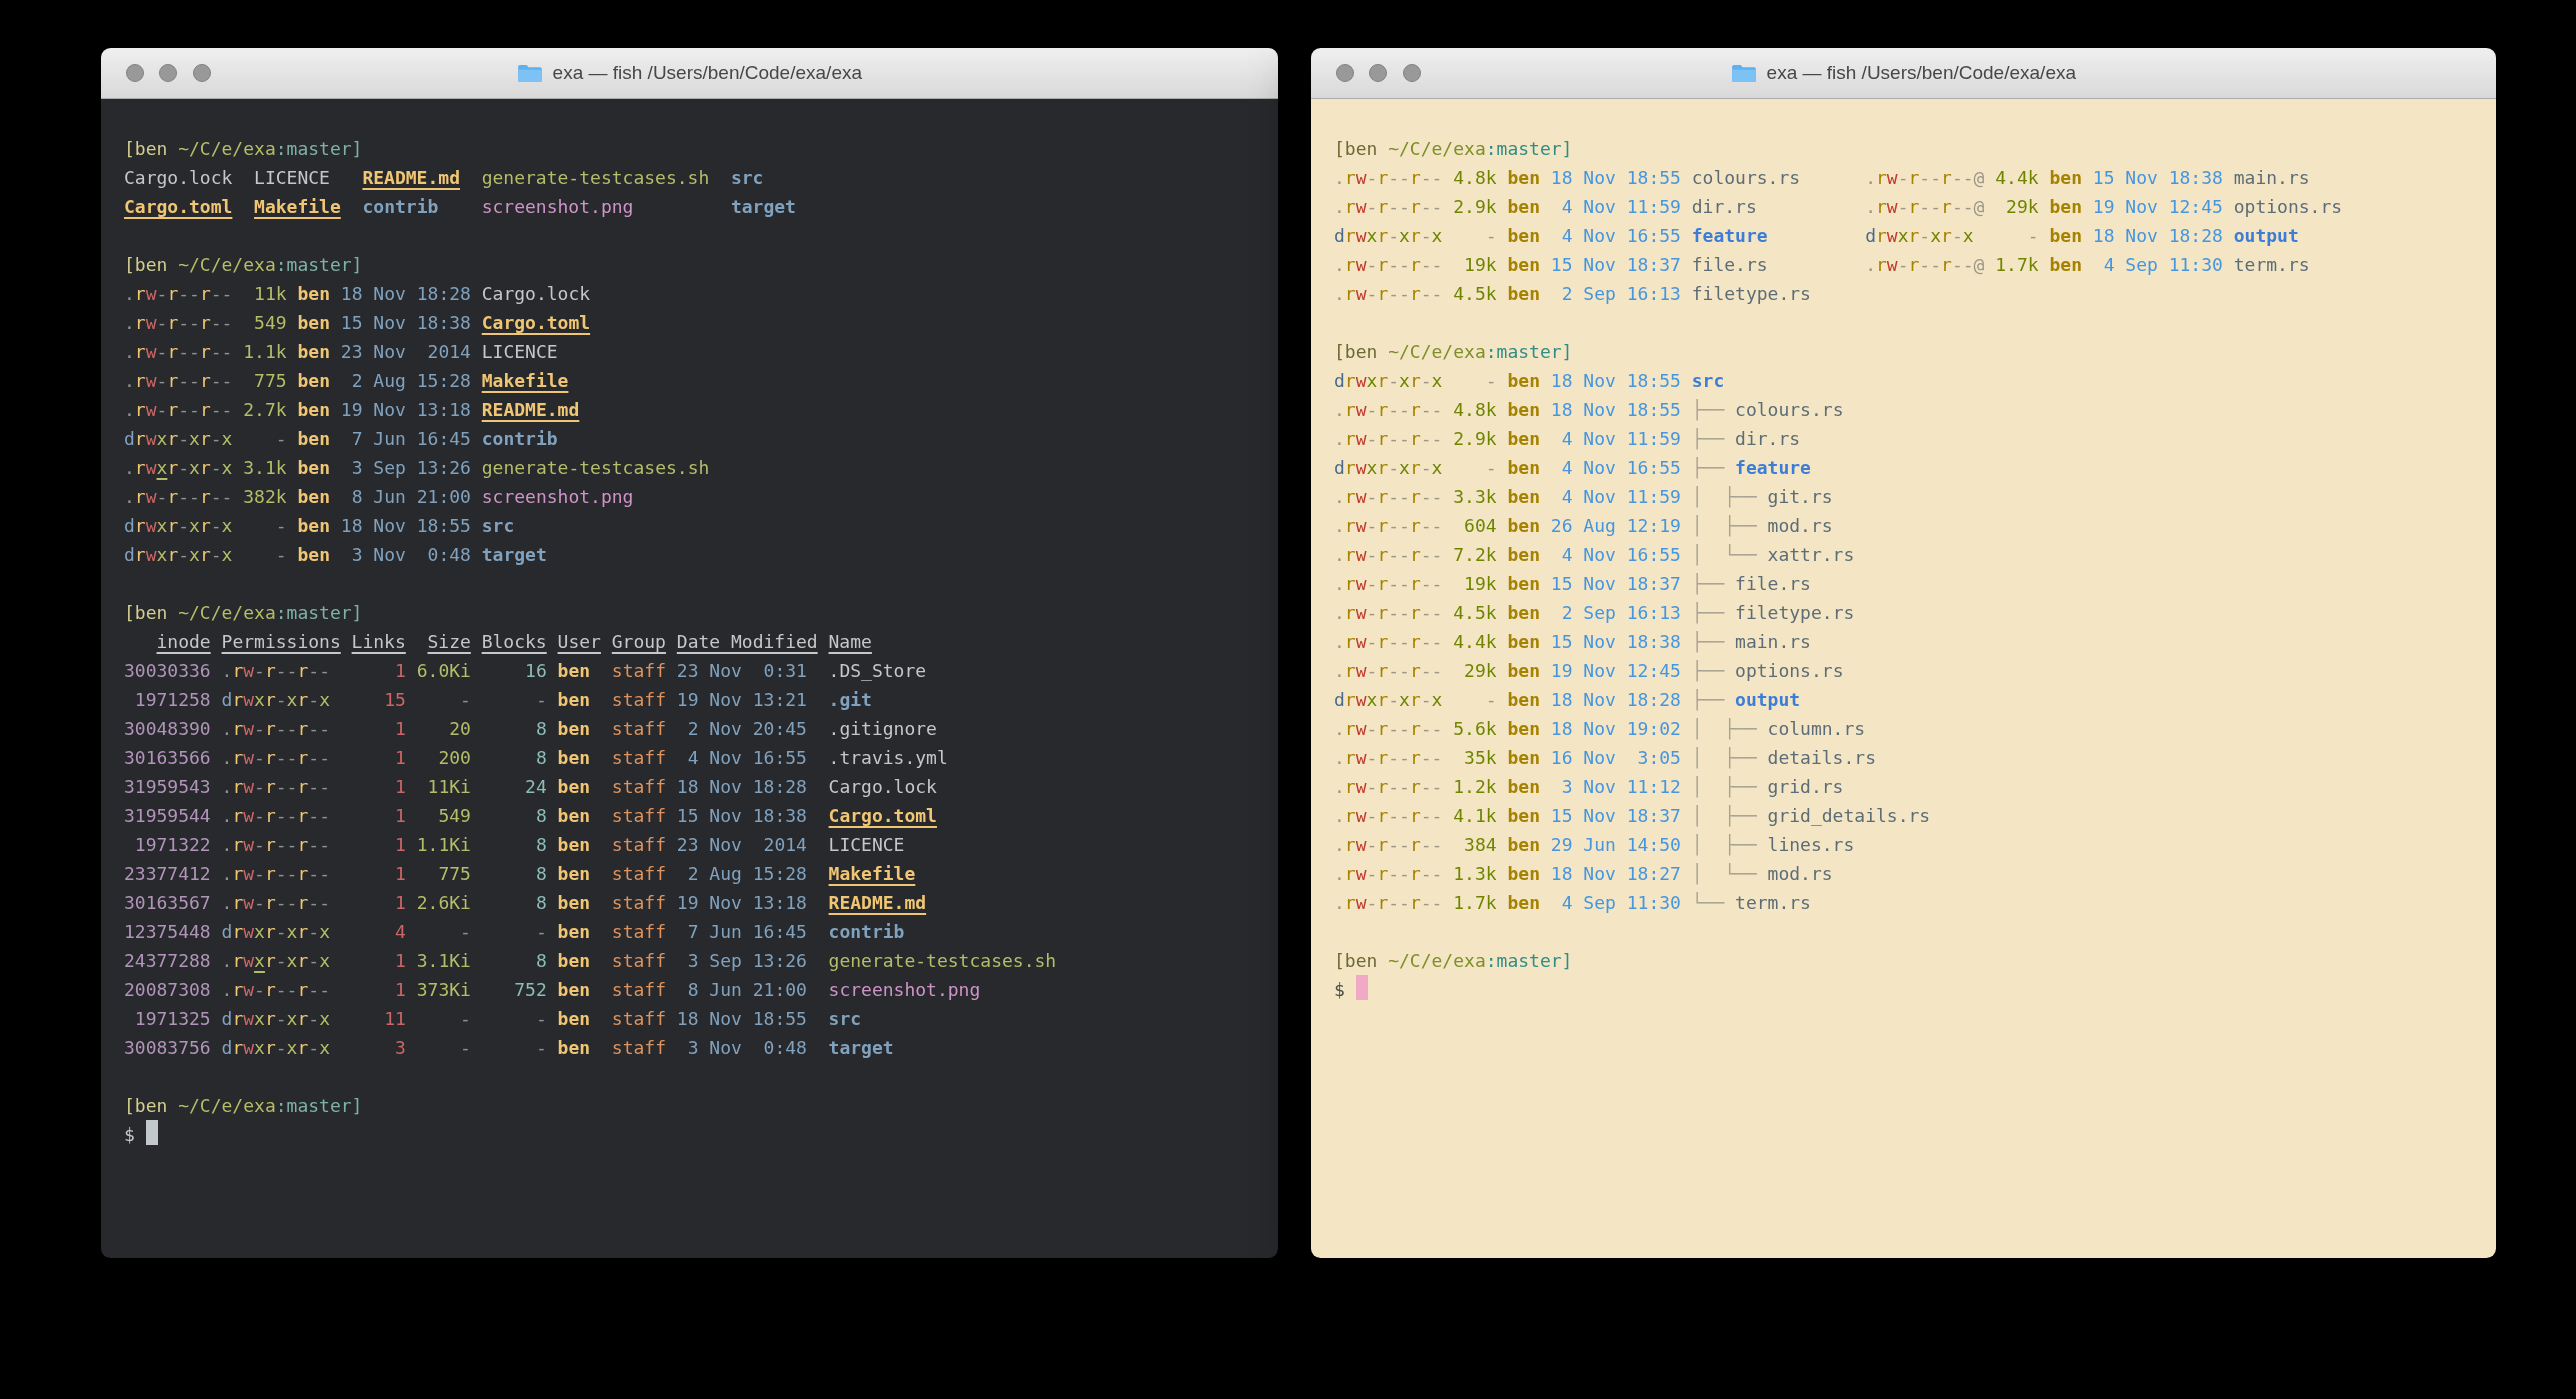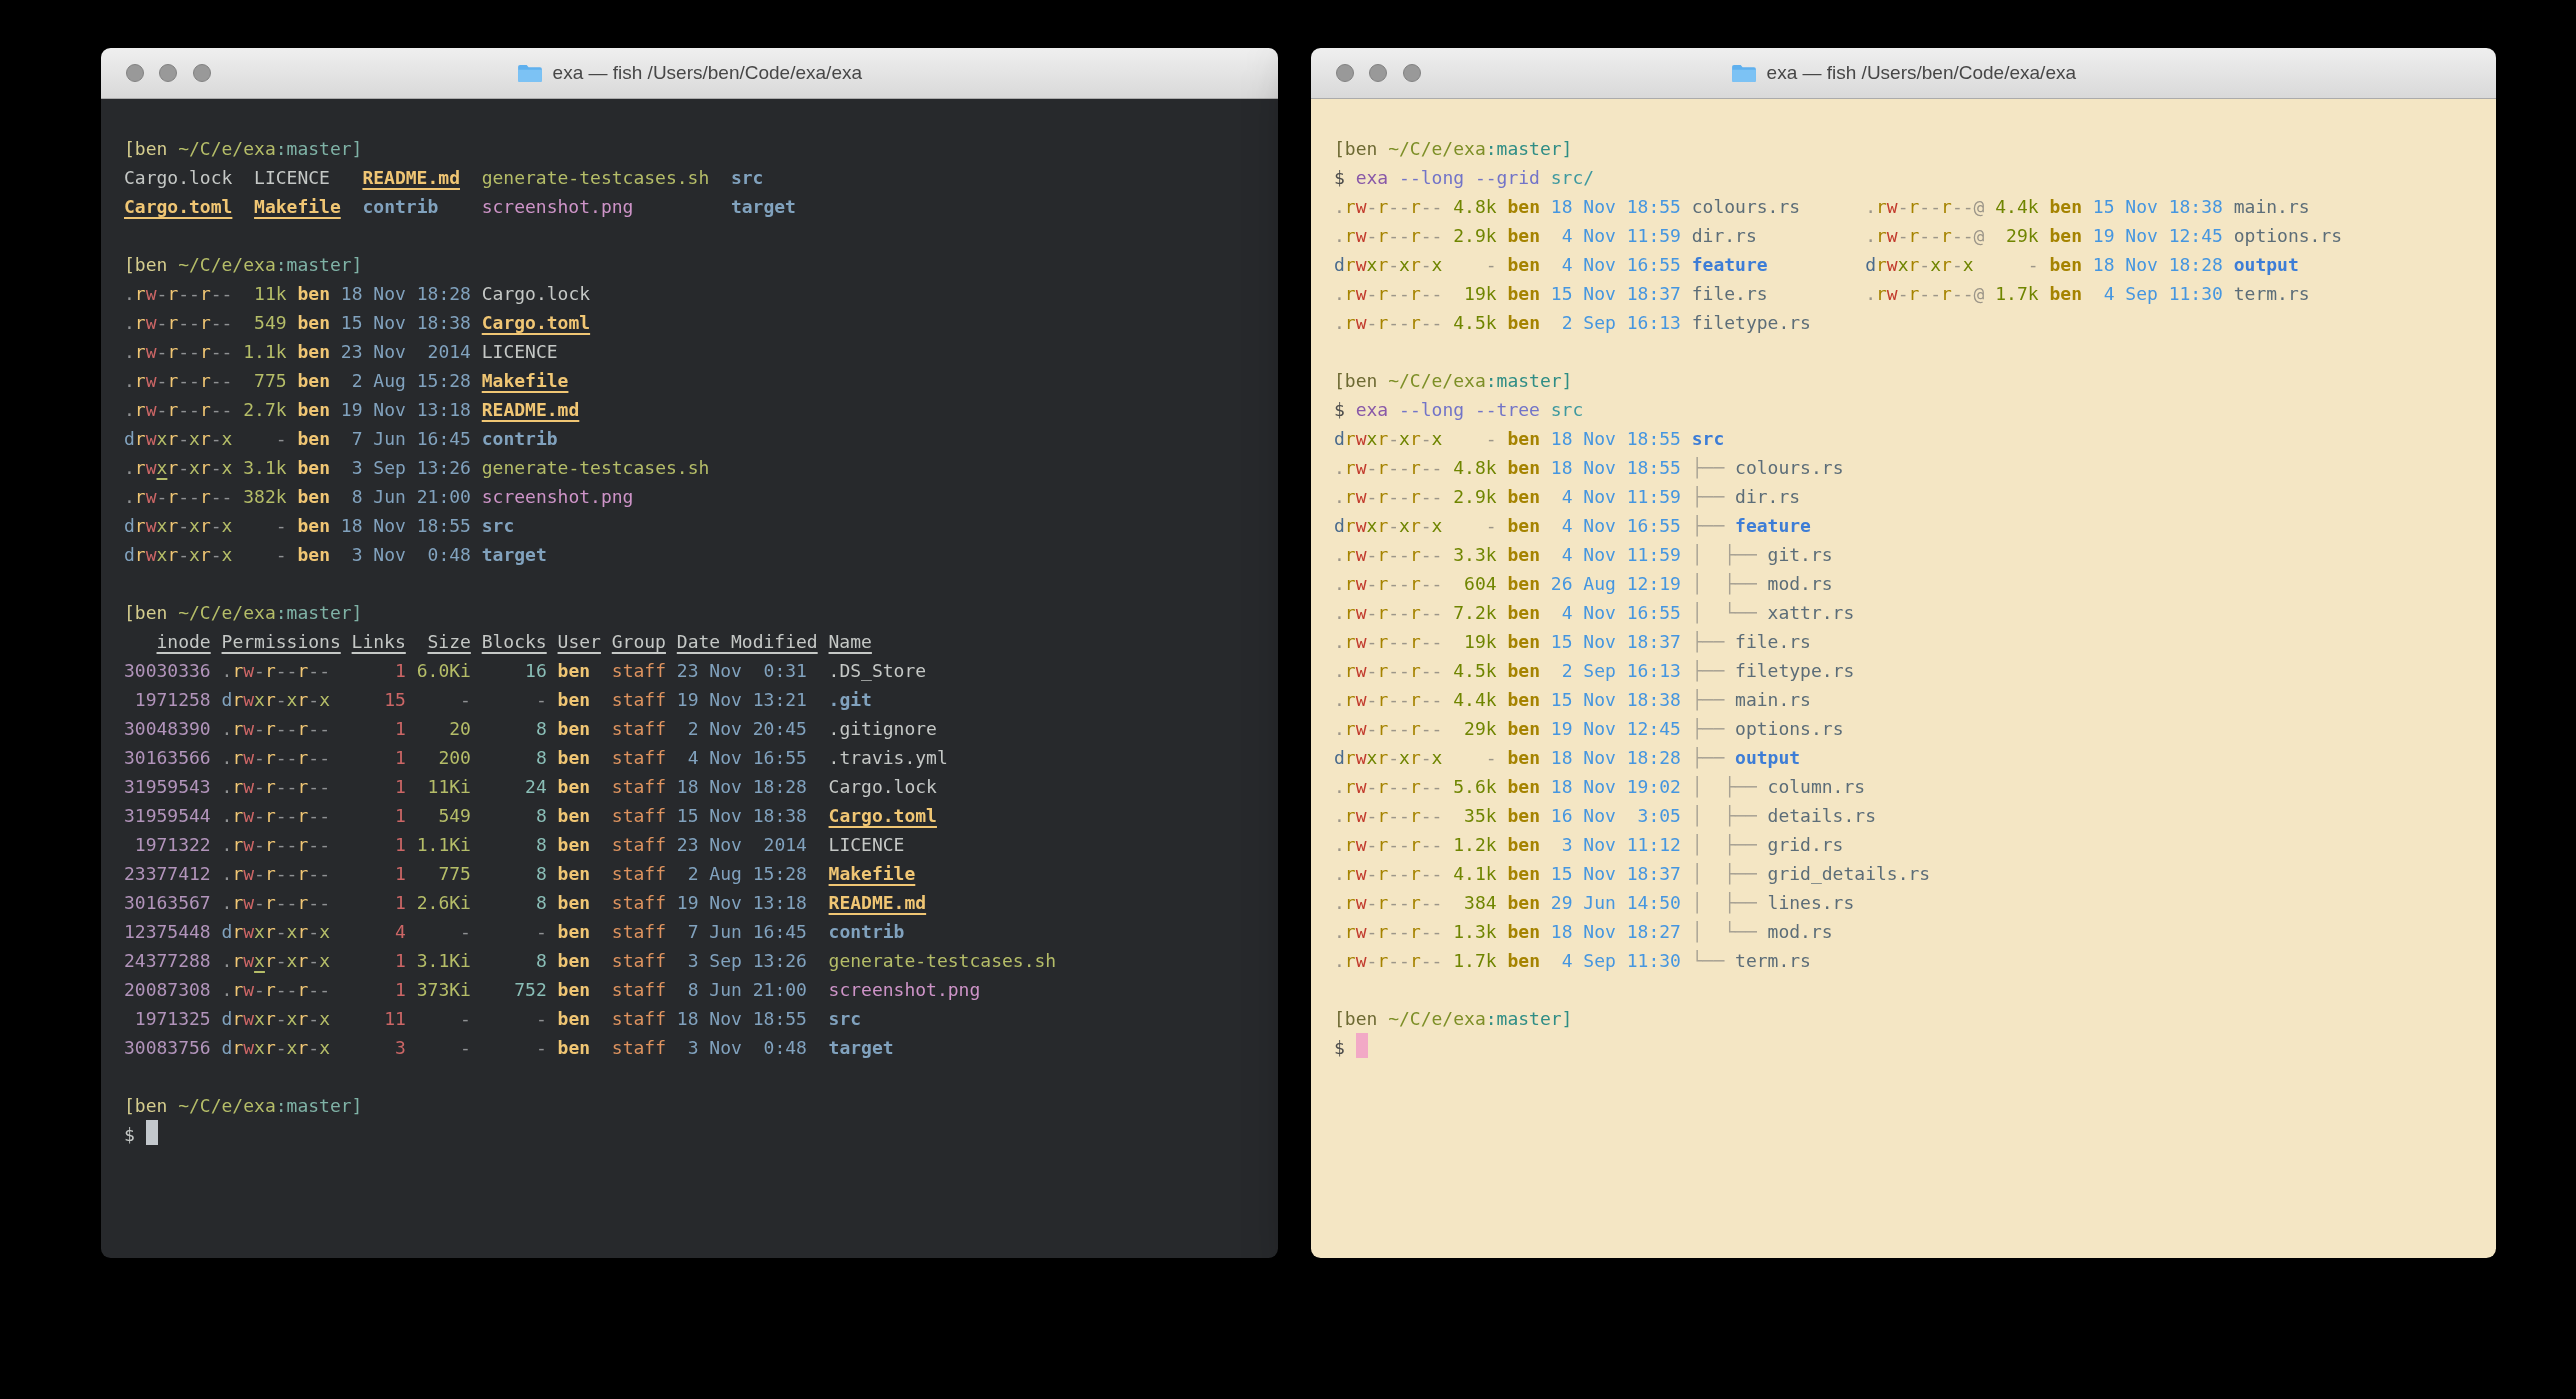--- a/index.html
+++ b/index.html
@@ -98,29 +98,27 @@
             <path d="M1 4 Q1 2 3 2 L10 2 L12 4.5 L24 4.5 Q26 4.5 26 6.5 L26 18 Q26 20 24 20 L3 20 Q1 20 1 18 Z" fill="#5fb0ee"></path>
             <path d="M1 7 L26 7 L26 18 Q26 20 24 20 L3 20 Q1 20 1 18 Z" fill="#7cc2f4"></path>
           </svg>
         </span>
         <span>exa — fish  /Users/ben/Code/exa/exa</span>
       </div>
     </header>
     <div class="termbody">
         <div class="tline"> </div>
         <div class="tline"><span style="color: rgb(109, 106, 51);">[ben </span><span style="color: rgb(125, 143, 39);">~/C/e/exa</span><span style="color: rgb(47, 141, 133);">:master]</span></div>
-        <div class="tline"><span style="color: rgb(77, 77, 76);">$ </span><span style="color: rgb(137, 89, 168);">exa</span><span style="color: rgb(77, 77, 76);"> </span><span style="color: rgb(114, 116, 200);">--long --grid</span><span style="color: rgb(77, 77, 76);"> </span><span style="color: rgb(62, 153, 159);">src/</span></div>
         <div class="tline"><span style="color: rgb(156, 150, 137);">.</span><span style="color: rgb(165, 131, 0);">r</span><span style="color: rgb(194, 59, 45);">w</span><span style="color: rgb(156, 150, 137);">-</span><span style="color: rgb(165, 131, 0);">r</span><span style="color: rgb(156, 150, 137);">--</span><span style="color: rgb(165, 131, 0);">r</span><span style="color: rgb(156, 150, 137);">--</span><span style="color: rgb(77, 77, 76);"> </span><span style="color: rgb(111, 133, 0);">4.8k</span><span style="color: rgb(77, 77, 76);"> </span><span style="color: rgb(165, 131, 0); font-weight: bold;">ben</span><span style="color: rgb(77, 77, 76);"> </span><span style="color: rgb(69, 150, 224);">18 Nov 18:55</span><span style="color: rgb(77, 77, 76);"> </span><span style="color: rgb(92, 109, 120);">colours.rs</span><span style="color: rgb(77, 77, 76);">      </span><span style="color: rgb(156, 150, 137);">.</span><span style="color: rgb(165, 131, 0);">r</span><span style="color: rgb(194, 59, 45);">w</span><span style="color: rgb(156, 150, 137);">-</span><span style="color: rgb(165, 131, 0);">r</span><span style="color: rgb(156, 150, 137);">--</span><span style="color: rgb(165, 131, 0);">r</span><span style="color: rgb(156, 150, 137);">--</span><span style="color: rgb(156, 150, 137);">@</span><span style="color: rgb(77, 77, 76);"> </span><span style="color: rgb(111, 133, 0);">4.4k</span><span style="color: rgb(77, 77, 76);"> </span><span style="color: rgb(165, 131, 0); font-weight: bold;">ben</span><span style="color: rgb(77, 77, 76);"> </span><span style="color: rgb(69, 150, 224);">15 Nov 18:38</span><span style="color: rgb(77, 77, 76);"> </span><span style="color: rgb(92, 109, 120);">main.rs</span></div>
         <div class="tline"><span style="color: rgb(156, 150, 137);">.</span><span style="color: rgb(165, 131, 0);">r</span><span style="color: rgb(194, 59, 45);">w</span><span style="color: rgb(156, 150, 137);">-</span><span style="color: rgb(165, 131, 0);">r</span><span style="color: rgb(156, 150, 137);">--</span><span style="color: rgb(165, 131, 0);">r</span><span style="color: rgb(156, 150, 137);">--</span><span style="color: rgb(77, 77, 76);"> </span><span style="color: rgb(111, 133, 0);">2.9k</span><span style="color: rgb(77, 77, 76);"> </span><span style="color: rgb(165, 131, 0); font-weight: bold;">ben</span><span style="color: rgb(77, 77, 76);"> </span><span style="color: rgb(69, 150, 224);"> 4 Nov 11:59</span><span style="color: rgb(77, 77, 76);"> </span><span style="color: rgb(92, 109, 120);">dir.rs</span><span style="color: rgb(77, 77, 76);">          </span><span style="color: rgb(156, 150, 137);">.</span><span style="color: rgb(165, 131, 0);">r</span><span style="color: rgb(194, 59, 45);">w</span><span style="color: rgb(156, 150, 137);">-</span><span style="color: rgb(165, 131, 0);">r</span><span style="color: rgb(156, 150, 137);">--</span><span style="color: rgb(165, 131, 0);">r</span><span style="color: rgb(156, 150, 137);">--</span><span style="color: rgb(156, 150, 137);">@</span><span style="color: rgb(77, 77, 76);"> </span><span style="color: rgb(111, 133, 0);"> 29k</span><span style="color: rgb(77, 77, 76);"> </span><span style="color: rgb(165, 131, 0); font-weight: bold;">ben</span><span style="color: rgb(77, 77, 76);"> </span><span style="color: rgb(69, 150, 224);">19 Nov 12:45</span><span style="color: rgb(77, 77, 76);"> </span><span style="color: rgb(92, 109, 120);">options.rs</span></div>
         <div class="tline"><span style="color: rgb(74, 107, 141);">d</span><span style="color: rgb(165, 131, 0);">r</span><span style="color: rgb(194, 59, 45);">w</span><span style="color: rgb(111, 133, 0);">x</span><span style="color: rgb(165, 131, 0);">r</span><span style="color: rgb(156, 150, 137);">-</span><span style="color: rgb(111, 133, 0);">x</span><span style="color: rgb(165, 131, 0);">r</span><span style="color: rgb(156, 150, 137);">-</span><span style="color: rgb(111, 133, 0);">x</span><span style="color: rgb(77, 77, 76);"> </span><span style="color: rgb(156, 150, 137);">   -</span><span style="color: rgb(77, 77, 76);"> </span><span style="color: rgb(165, 131, 0); font-weight: bold;">ben</span><span style="color: rgb(77, 77, 76);"> </span><span style="color: rgb(69, 150, 224);"> 4 Nov 16:55</span><span style="color: rgb(77, 77, 76);"> </span><span style="color: rgb(61, 125, 214); font-weight: bold;">feature</span><span style="color: rgb(77, 77, 76);">         </span><span style="color: rgb(74, 107, 141);">d</span><span style="color: rgb(165, 131, 0);">r</span><span style="color: rgb(194, 59, 45);">w</span><span style="color: rgb(111, 133, 0);">x</span><span style="color: rgb(165, 131, 0);">r</span><span style="color: rgb(156, 150, 137);">-</span><span style="color: rgb(111, 133, 0);">x</span><span style="color: rgb(165, 131, 0);">r</span><span style="color: rgb(156, 150, 137);">-</span><span style="color: rgb(111, 133, 0);">x</span><span style="color: rgb(77, 77, 76);">  </span><span style="color: rgb(156, 150, 137);">   -</span><span style="color: rgb(77, 77, 76);"> </span><span style="color: rgb(165, 131, 0); font-weight: bold;">ben</span><span style="color: rgb(77, 77, 76);"> </span><span style="color: rgb(69, 150, 224);">18 Nov 18:28</span><span style="color: rgb(77, 77, 76);"> </span><span style="color: rgb(61, 125, 214); font-weight: bold;">output</span></div>
         <div class="tline"><span style="color: rgb(156, 150, 137);">.</span><span style="color: rgb(165, 131, 0);">r</span><span style="color: rgb(194, 59, 45);">w</span><span style="color: rgb(156, 150, 137);">-</span><span style="color: rgb(165, 131, 0);">r</span><span style="color: rgb(156, 150, 137);">--</span><span style="color: rgb(165, 131, 0);">r</span><span style="color: rgb(156, 150, 137);">--</span><span style="color: rgb(77, 77, 76);"> </span><span style="color: rgb(111, 133, 0);"> 19k</span><span style="color: rgb(77, 77, 76);"> </span><span style="color: rgb(165, 131, 0); font-weight: bold;">ben</span><span style="color: rgb(77, 77, 76);"> </span><span style="color: rgb(69, 150, 224);">15 Nov 18:37</span><span style="color: rgb(77, 77, 76);"> </span><span style="color: rgb(92, 109, 120);">file.rs</span><span style="color: rgb(77, 77, 76);">         </span><span style="color: rgb(156, 150, 137);">.</span><span style="color: rgb(165, 131, 0);">r</span><span style="color: rgb(194, 59, 45);">w</span><span style="color: rgb(156, 150, 137);">-</span><span style="color: rgb(165, 131, 0);">r</span><span style="color: rgb(156, 150, 137);">--</span><span style="color: rgb(165, 131, 0);">r</span><span style="color: rgb(156, 150, 137);">--</span><span style="color: rgb(156, 150, 137);">@</span><span style="color: rgb(77, 77, 76);"> </span><span style="color: rgb(111, 133, 0);">1.7k</span><span style="color: rgb(77, 77, 76);"> </span><span style="color: rgb(165, 131, 0); font-weight: bold;">ben</span><span style="color: rgb(77, 77, 76);"> </span><span style="color: rgb(69, 150, 224);"> 4 Sep 11:30</span><span style="color: rgb(77, 77, 76);"> </span><span style="color: rgb(92, 109, 120);">term.rs</span></div>
         <div class="tline"><span style="color: rgb(156, 150, 137);">.</span><span style="color: rgb(165, 131, 0);">r</span><span style="color: rgb(194, 59, 45);">w</span><span style="color: rgb(156, 150, 137);">-</span><span style="color: rgb(165, 131, 0);">r</span><span style="color: rgb(156, 150, 137);">--</span><span style="color: rgb(165, 131, 0);">r</span><span style="color: rgb(156, 150, 137);">--</span><span style="color: rgb(77, 77, 76);"> </span><span style="color: rgb(111, 133, 0);">4.5k</span><span style="color: rgb(77, 77, 76);"> </span><span style="color: rgb(165, 131, 0); font-weight: bold;">ben</span><span style="color: rgb(77, 77, 76);"> </span><span style="color: rgb(69, 150, 224);"> 2 Sep 16:13</span><span style="color: rgb(77, 77, 76);"> </span><span style="color: rgb(92, 109, 120);">filetype.rs</span></div>
         <div class="tline"> </div>
         <div class="tline"><span style="color: rgb(109, 106, 51);">[ben </span><span style="color: rgb(125, 143, 39);">~/C/e/exa</span><span style="color: rgb(47, 141, 133);">:master]</span></div>
-        <div class="tline"><span style="color: rgb(77, 77, 76);">$ </span><span style="color: rgb(137, 89, 168);">exa</span><span style="color: rgb(77, 77, 76);"> </span><span style="color: rgb(114, 116, 200);">--long --tree</span><span style="color: rgb(77, 77, 76);"> </span><span style="color: rgb(62, 153, 159);">src</span></div>
         <div class="tline"><span style="color: rgb(74, 107, 141);">d</span><span style="color: rgb(165, 131, 0);">r</span><span style="color: rgb(194, 59, 45);">w</span><span style="color: rgb(111, 133, 0);">x</span><span style="color: rgb(165, 131, 0);">r</span><span style="color: rgb(156, 150, 137);">-</span><span style="color: rgb(111, 133, 0);">x</span><span style="color: rgb(165, 131, 0);">r</span><span style="color: rgb(156, 150, 137);">-</span><span style="color: rgb(111, 133, 0);">x</span><span style="color: rgb(77, 77, 76);"> </span><span style="color: rgb(156, 150, 137);">   -</span><span style="color: rgb(77, 77, 76);"> </span><span style="color: rgb(165, 131, 0); font-weight: bold;">ben</span><span style="color: rgb(77, 77, 76);"> </span><span style="color: rgb(69, 150, 224);">18 Nov 18:55</span><span style="color: rgb(77, 77, 76);"> </span><span style="color: rgb(61, 125, 214); font-weight: bold;">src</span></div>
         <div class="tline"><span style="color: rgb(156, 150, 137);">.</span><span style="color: rgb(165, 131, 0);">r</span><span style="color: rgb(194, 59, 45);">w</span><span style="color: rgb(156, 150, 137);">-</span><span style="color: rgb(165, 131, 0);">r</span><span style="color: rgb(156, 150, 137);">--</span><span style="color: rgb(165, 131, 0);">r</span><span style="color: rgb(156, 150, 137);">--</span><span style="color: rgb(77, 77, 76);"> </span><span style="color: rgb(111, 133, 0);">4.8k</span><span style="color: rgb(77, 77, 76);"> </span><span style="color: rgb(165, 131, 0); font-weight: bold;">ben</span><span style="color: rgb(77, 77, 76);"> </span><span style="color: rgb(69, 150, 224);">18 Nov 18:55</span><span style="color: rgb(77, 77, 76);"> </span><span style="color: rgb(168, 162, 148);">├── </span><span style="color: rgb(92, 109, 120);">colours.rs</span></div>
         <div class="tline"><span style="color: rgb(156, 150, 137);">.</span><span style="color: rgb(165, 131, 0);">r</span><span style="color: rgb(194, 59, 45);">w</span><span style="color: rgb(156, 150, 137);">-</span><span style="color: rgb(165, 131, 0);">r</span><span style="color: rgb(156, 150, 137);">--</span><span style="color: rgb(165, 131, 0);">r</span><span style="color: rgb(156, 150, 137);">--</span><span style="color: rgb(77, 77, 76);"> </span><span style="color: rgb(111, 133, 0);">2.9k</span><span style="color: rgb(77, 77, 76);"> </span><span style="color: rgb(165, 131, 0); font-weight: bold;">ben</span><span style="color: rgb(77, 77, 76);"> </span><span style="color: rgb(69, 150, 224);"> 4 Nov 11:59</span><span style="color: rgb(77, 77, 76);"> </span><span style="color: rgb(168, 162, 148);">├── </span><span style="color: rgb(92, 109, 120);">dir.rs</span></div>
         <div class="tline"><span style="color: rgb(74, 107, 141);">d</span><span style="color: rgb(165, 131, 0);">r</span><span style="color: rgb(194, 59, 45);">w</span><span style="color: rgb(111, 133, 0);">x</span><span style="color: rgb(165, 131, 0);">r</span><span style="color: rgb(156, 150, 137);">-</span><span style="color: rgb(111, 133, 0);">x</span><span style="color: rgb(165, 131, 0);">r</span><span style="color: rgb(156, 150, 137);">-</span><span style="color: rgb(111, 133, 0);">x</span><span style="color: rgb(77, 77, 76);"> </span><span style="color: rgb(156, 150, 137);">   -</span><span style="color: rgb(77, 77, 76);"> </span><span style="color: rgb(165, 131, 0); font-weight: bold;">ben</span><span style="color: rgb(77, 77, 76);"> </span><span style="color: rgb(69, 150, 224);"> 4 Nov 16:55</span><span style="color: rgb(77, 77, 76);"> </span><span style="color: rgb(168, 162, 148);">├── </span><span style="color: rgb(61, 125, 214); font-weight: bold;">feature</span></div>
         <div class="tline"><span style="color: rgb(156, 150, 137);">.</span><span style="color: rgb(165, 131, 0);">r</span><span style="color: rgb(194, 59, 45);">w</span><span style="color: rgb(156, 150, 137);">-</span><span style="color: rgb(165, 131, 0);">r</span><span style="color: rgb(156, 150, 137);">--</span><span style="color: rgb(165, 131, 0);">r</span><span style="color: rgb(156, 150, 137);">--</span><span style="color: rgb(77, 77, 76);"> </span><span style="color: rgb(111, 133, 0);">3.3k</span><span style="color: rgb(77, 77, 76);"> </span><span style="color: rgb(165, 131, 0); font-weight: bold;">ben</span><span style="color: rgb(77, 77, 76);"> </span><span style="color: rgb(69, 150, 224);"> 4 Nov 11:59</span><span style="color: rgb(77, 77, 76);"> </span><span style="color: rgb(168, 162, 148);">│  ├── </span><span style="color: rgb(92, 109, 120);">git.rs</span></div>
         <div class="tline"><span style="color: rgb(156, 150, 137);">.</span><span style="color: rgb(165, 131, 0);">r</span><span style="color: rgb(194, 59, 45);">w</span><span style="color: rgb(156, 150, 137);">-</span><span style="color: rgb(165, 131, 0);">r</span><span style="color: rgb(156, 150, 137);">--</span><span style="color: rgb(165, 131, 0);">r</span><span style="color: rgb(156, 150, 137);">--</span><span style="color: rgb(77, 77, 76);"> </span><span style="color: rgb(111, 133, 0);"> 604</span><span style="color: rgb(77, 77, 76);"> </span><span style="color: rgb(165, 131, 0); font-weight: bold;">ben</span><span style="color: rgb(77, 77, 76);"> </span><span style="color: rgb(69, 150, 224);">26 Aug 12:19</span><span style="color: rgb(77, 77, 76);"> </span><span style="color: rgb(168, 162, 148);">│  ├── </span><span style="color: rgb(92, 109, 120);">mod.rs</span></div>
         <div class="tline"><span style="color: rgb(156, 150, 137);">.</span><span style="color: rgb(165, 131, 0);">r</span><span style="color: rgb(194, 59, 45);">w</span><span style="color: rgb(156, 150, 137);">-</span><span style="color: rgb(165, 131, 0);">r</span><span style="color: rgb(156, 150, 137);">--</span><span style="color: rgb(165, 131, 0);">r</span><span style="color: rgb(156, 150, 137);">--</span><span style="color: rgb(77, 77, 76);"> </span><span style="color: rgb(111, 133, 0);">7.2k</span><span style="color: rgb(77, 77, 76);"> </span><span style="color: rgb(165, 131, 0); font-weight: bold;">ben</span><span style="color: rgb(77, 77, 76);"> </span><span style="color: rgb(69, 150, 224);"> 4 Nov 16:55</span><span style="color: rgb(77, 77, 76);"> </span><span style="color: rgb(168, 162, 148);">│  └── </span><span style="color: rgb(92, 109, 120);">xattr.rs</span></div>
         <div class="tline"><span style="color: rgb(156, 150, 137);">.</span><span style="color: rgb(165, 131, 0);">r</span><span style="color: rgb(194, 59, 45);">w</span><span style="color: rgb(156, 150, 137);">-</span><span style="color: rgb(165, 131, 0);">r</span><span style="color: rgb(156, 150, 137);">--</span><span style="color: rgb(165, 131, 0);">r</span><span style="color: rgb(156, 150, 137);">--</span><span style="color: rgb(77, 77, 76);"> </span><span style="color: rgb(111, 133, 0);"> 19k</span><span style="color: rgb(77, 77, 76);"> </span><span style="color: rgb(165, 131, 0); font-weight: bold;">ben</span><span style="color: rgb(77, 77, 76);"> </span><span style="color: rgb(69, 150, 224);">15 Nov 18:37</span><span style="color: rgb(77, 77, 76);"> </span><span style="color: rgb(168, 162, 148);">├── </span><span style="color: rgb(92, 109, 120);">file.rs</span></div>
         <div class="tline"><span style="color: rgb(156, 150, 137);">.</span><span style="color: rgb(165, 131, 0);">r</span><span style="color: rgb(194, 59, 45);">w</span><span style="color: rgb(156, 150, 137);">-</span><span style="color: rgb(165, 131, 0);">r</span><span style="color: rgb(156, 150, 137);">--</span><span style="color: rgb(165, 131, 0);">r</span><span style="color: rgb(156, 150, 137);">--</span><span style="color: rgb(77, 77, 76);"> </span><span style="color: rgb(111, 133, 0);">4.5k</span><span style="color: rgb(77, 77, 76);"> </span><span style="color: rgb(165, 131, 0); font-weight: bold;">ben</span><span style="color: rgb(77, 77, 76);"> </span><span style="color: rgb(69, 150, 224);"> 2 Sep 16:13</span><span style="color: rgb(77, 77, 76);"> </span><span style="color: rgb(168, 162, 148);">├── </span><span style="color: rgb(92, 109, 120);">filetype.rs</span></div>
         <div class="tline"><span style="color: rgb(156, 150, 137);">.</span><span style="color: rgb(165, 131, 0);">r</span><span style="color: rgb(194, 59, 45);">w</span><span style="color: rgb(156, 150, 137);">-</span><span style="color: rgb(165, 131, 0);">r</span><span style="color: rgb(156, 150, 137);">--</span><span style="color: rgb(165, 131, 0);">r</span><span style="color: rgb(156, 150, 137);">--</span><span style="color: rgb(77, 77, 76);"> </span><span style="color: rgb(111, 133, 0);">4.4k</span><span style="color: rgb(77, 77, 76);"> </span><span style="color: rgb(165, 131, 0); font-weight: bold;">ben</span><span style="color: rgb(77, 77, 76);"> </span><span style="color: rgb(69, 150, 224);">15 Nov 18:38</span><span style="color: rgb(77, 77, 76);"> </span><span style="color: rgb(168, 162, 148);">├── </span><span style="color: rgb(92, 109, 120);">main.rs</span></div>

